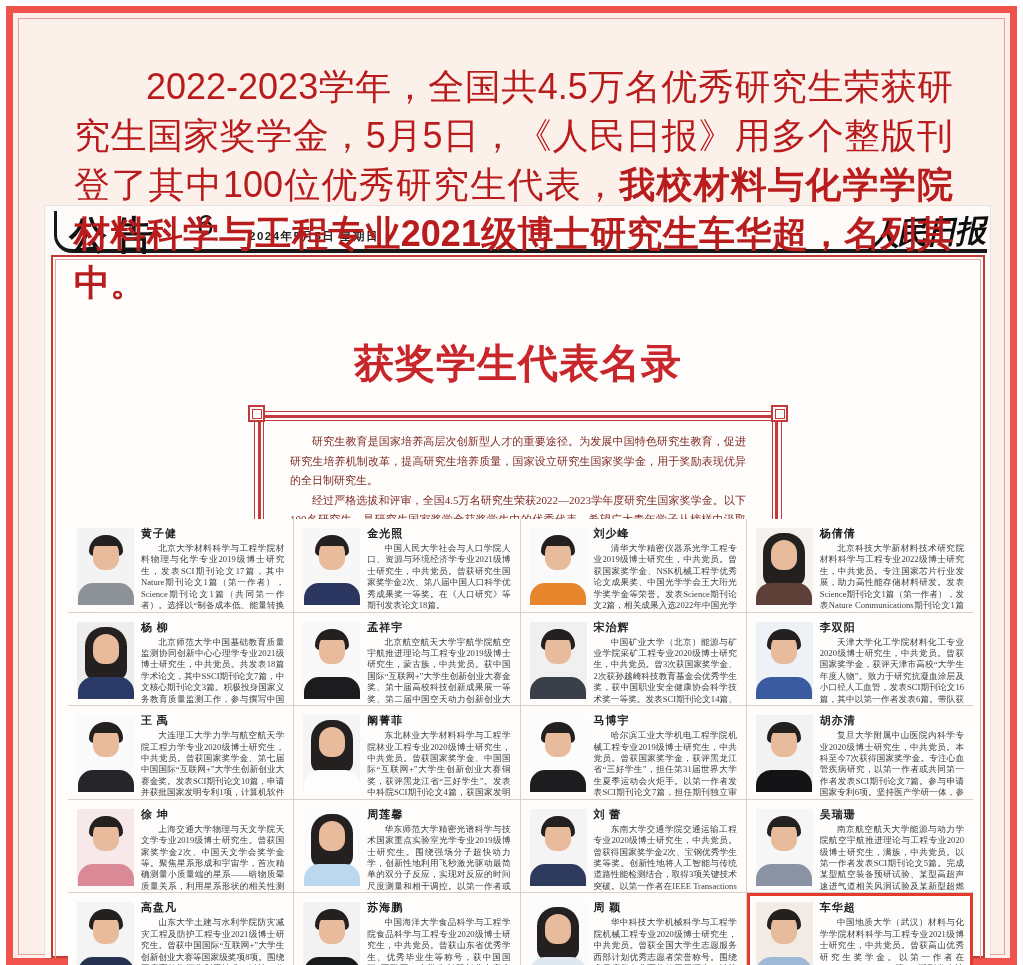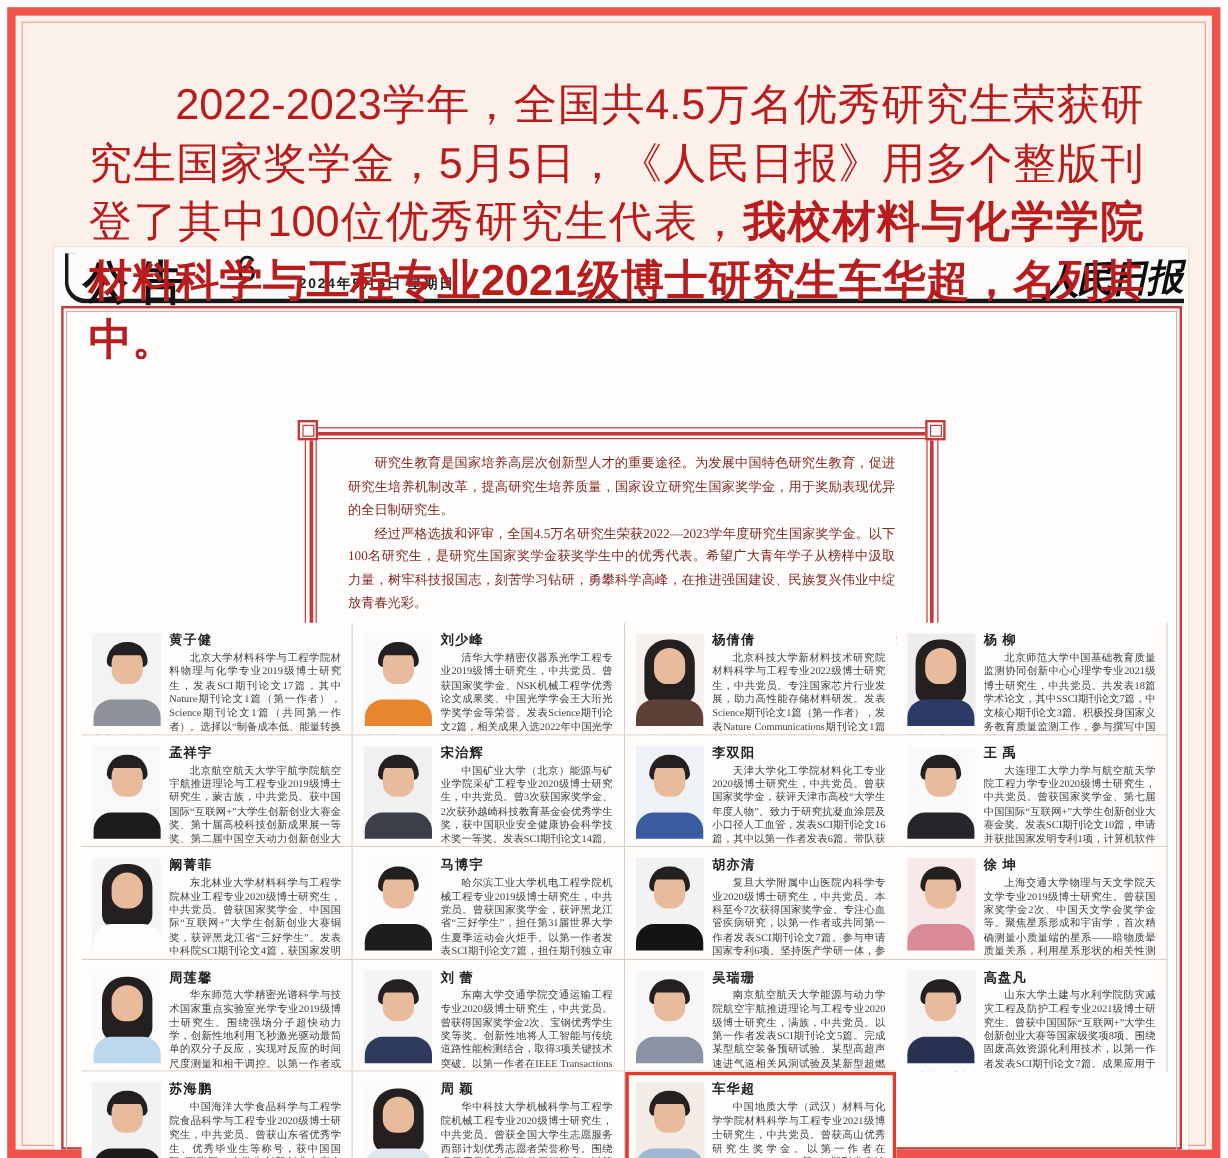--- a/index.html
+++ b/index.html
@@ -133,21 +133,21 @@
 <div class="newspaper">
   <div class="np-header">
     <div class="np-rule"></div>
     <span class="np-section">公告</span>
     <span class="np-pagenum">6</span>
     <span class="np-date">2024年5月5日 星期日</span>
     <span class="np-masthead">人民日报</span>
   </div>
 
   <div class="np-page">
-    <h1 class="np-title"><br></h1>
+    <h1 class="np-title"><br><span>获奖学生代表名录</span></h1>
 
     <div class="notice-frame">
       <span class="orn tl"></span>
       <span class="orn tr"></span>
       <span class="orn bl"></span>
       <span class="orn br"></span>
       <div class="notice-mid">
         <div class="notice-inner">
           <p class="notice-p">研究生教育是国家培养高层次创新型人才的重要途径。为发展中国特色研究生教育，促进研究生培养机制改革，提高研究生培养质量，国家设立研究生国家奖学金，用于奖励表现优异的全日制研究生。</p>
           <p class="notice-p">经过严格选拔和评审，全国4.5万名研究生荣获2022—2023学年度研究生国家奖学金。以下100名研究生，是研究生国家奖学金获奖学生中的优秀代表。希望广大青年学子从榜样中汲取力量，树牢科技报国志，刻苦学习钻研，勇攀科学高峰，在推进强国建设、民族复兴伟业中绽放青春光彩。</p>
@@ -160,20 +160,30 @@
     <div class="avatar" style="background: rgb(243, 243, 243);">
       <div class="av-hair short"></div>
       <div class="av-head"></div>
       <div class="av-fringe"></div>
       <div class="av-shoulders" style="background: rgb(141, 146, 152);"></div>
     </div>
     <p class="st-name">黄子健</p>
     <p class="st-bio">北京大学材料科学与工程学院材料物理与化学专业2019级博士研究生，发表SCI期刊论文17篇，其中Nature期刊论文1篇（第一作者），Science期刊论文1篇（共同第一作者）。选择以“制备成本低、能量转换率高”为目标的钙钛矿太阳能电池作为主要研究方向，实现高质量钙钛矿薄膜的可控制备，助力国家清洁能源发展。</p>
   </div>
 
+  <div class="cell">
+    <div class="avatar" style="background: rgb(247, 247, 247);">
+      <div class="av-hair short"></div>
+      <div class="av-head"></div>
+      <div class="av-fringe"></div>
+      <div class="av-shoulders" style="background: rgb(42, 53, 96);"></div>
+    </div>
+    <p class="st-name">金光照</p>
+    <p class="st-bio">中国人民大学社会与人口学院人口、资源与环境经济学专业2021级博士研究生，中共党员。曾获研究生国家奖学金2次、第八届中国人口科学优秀成果奖一等奖。在《人口研究》等期刊发表论文18篇。</p>
+  </div>
 
   <div class="cell">
     <div class="avatar" style="background: rgb(250, 250, 250);">
       <div class="av-hair short"></div>
       <div class="av-head"></div>
       <div class="av-fringe"></div>
       <div class="av-shoulders" style="background: rgb(232, 134, 46);"></div>
     </div>
     <p class="st-name">刘少峰</p>
     <p class="st-bio">清华大学精密仪器系光学工程专业2019级博士研究生，中共党员。曾获国家奖学金、NSK机械工程学优秀论文成果奖、中国光学学会王大珩光学奖学金等荣誉。发表Science期刊论文2篇，相关成果入选2022年中国光学十大进展、2022中国光学领域十大社会影响力事件、美国光学学会2023年度光学进展等。</p>

